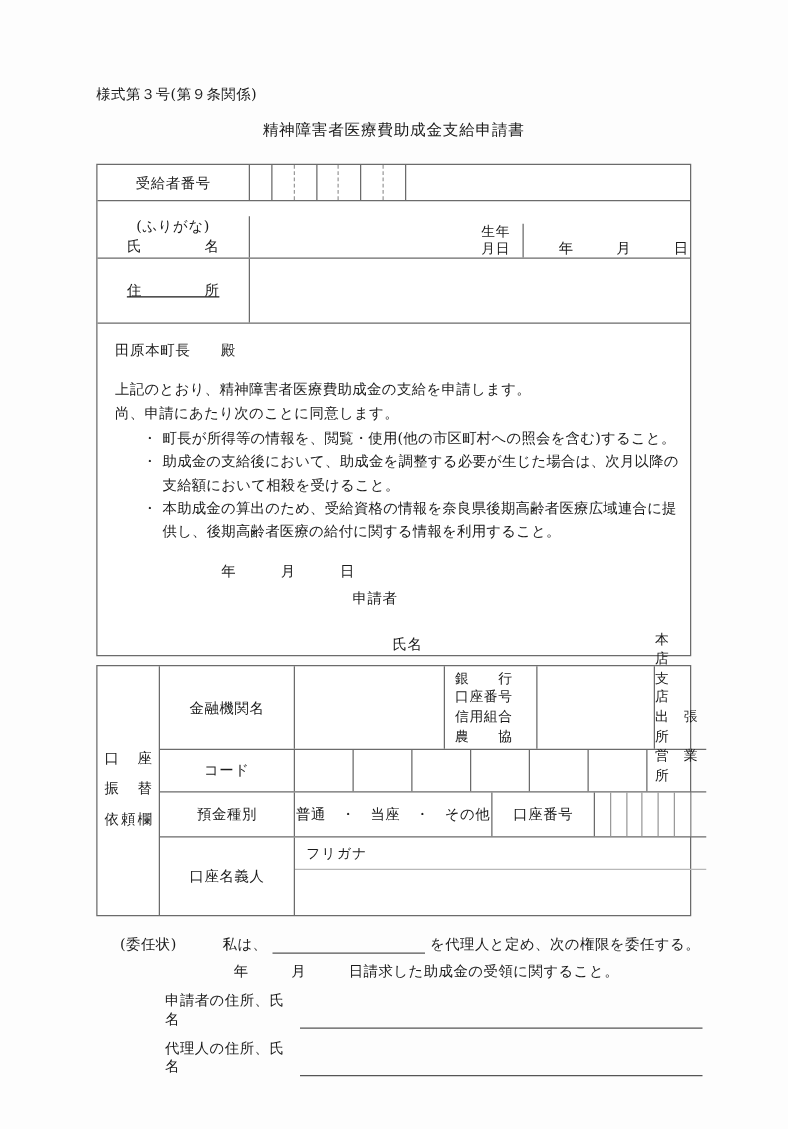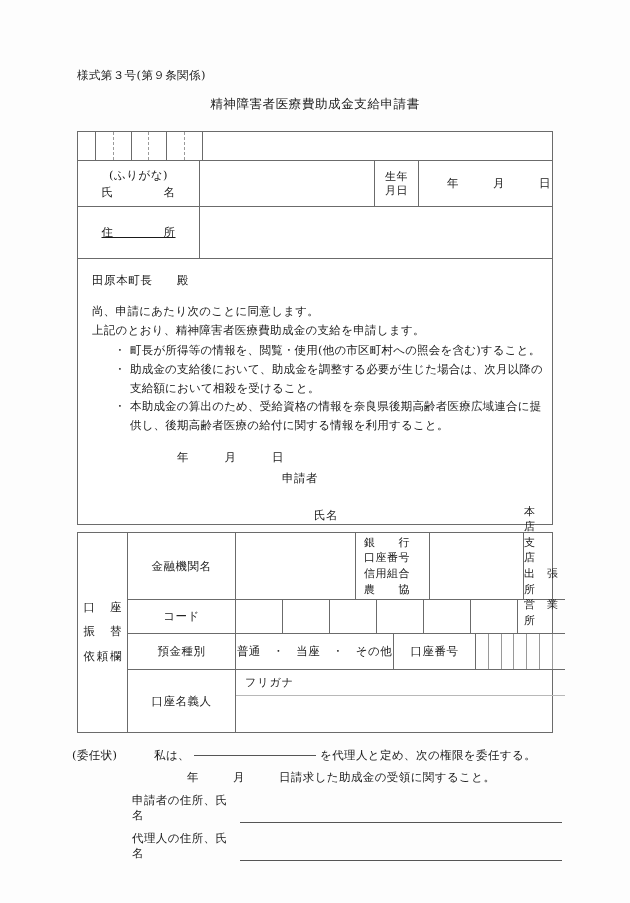--- a/index.html
+++ b/index.html
@@ -75,21 +75,21 @@
   .t1-label { width: 122px; }
   .t1-num-wrap { width: 125px; display: flex; }
   .t1-num-wrap .nb {
     flex: 1 1 0;
     border-right: 1px dashed #9a9a9a;
     box-sizing: border-box;
   }
   .t1-num-wrap .nb.solid { border-right: 1px solid #6b6b6b; }
   .t1-num-wrap .nb:last-child { border-right: 1px solid #6b6b6b; }
 
-  .t1-r2 { height: 46px; }
+  .t1-r2 { height: 46px; align-items: flex-end; }
   .t1-name-field { width: 175px; }
   .t1-dob-label {
     width: 44px;
     flex-direction: column;
     justify-content: center;
     line-height: 1.25;
     font-size: 11px;
   }
   .t1-dob-field { flex: 1; }
   .ymd { display: flex; gap: 34px; padding-left: 28px; }
@@ -166,21 +166,21 @@
     border-bottom: 1px solid #b8b8b8;
     display: flex; align-items: center;
     padding-left: 9px;
     font-size: 11px; letter-spacing: 1px;
     box-sizing: border-box;
   }
   .t2-holder-blank { flex: 1; }
 
   
   #proxy { position: absolute; left: 72px; top: 748px; width: 490px; font-size: 11.5px; }
-  .px-r1 { display: flex; align-items: center; letter-spacing: 0.4px; }
+  .px-r1 { display: flex; align-items: flex-end; letter-spacing: 0.4px; margin-left: 24px; }
   .px-label { width: 82px; flex: none; }
   .px-blank {
     display: inline-block;
     width: 122px;
     border-bottom: 1px solid #555;
     margin: 0 4px;
   }
   .px-r2 { margin-top: 7px; padding-left: 115px; letter-spacing: 0.4px; }
   .px-r2 .g { padding-right: 30px; }
   .px-r3, .px-r4 { margin-top: 8px; padding-left: 60px; display: flex; align-items: flex-end; }
@@ -191,20 +191,21 @@
 <body>
 
 <div class="page">
 
   <div class="form-no">様式第３号(第９条関係)</div>
   <div class="doc-title">精神障害者医療費助成金支給申請書</div>
 
   <div class="tbl" id="tbl-applicant">
 
     <div class="row bb t1-r1">
+      <div class="cell c-center br t1-label">受給者番号</div>
       <div class="t1-num-wrap">
         <div class="nb solid"></div>
         <div class="nb"></div>
         <div class="nb solid"></div>
         <div class="nb"></div>
         <div class="nb solid"></div>
         <div class="nb"></div>
         <div class="nb"></div>
       </div>
     </div>
@@ -232,22 +233,22 @@
       <div class="cell c-center br t1-label">
         <span class="spread" style="width:74px;text-decoration:underline;">住　　　所</span>
       </div>
       <div class="cell t1-addr-field"></div>
     </div>
 
     <div class="t1-body">
       <div class="to-line">田原本町長　　殿</div>
 
       <div class="decl">
+        <div>上記のとおり、精神障害者医療費助成金の支給を申請します。</div>
         <div>尚、申請にあたり次のことに同意します。</div>
-        <div>上記のとおり、精神障害者医療費助成金の支給を申請します。</div>
       </div>
 
       <div class="bullets">
         <div class="bullet">
           <span class="dot">・</span>
           <span class="txt">町長が所得等の情報を、閲覧・使用(他の市区町村への照会を含む)すること。</span>
         </div>
         <div class="bullet">
           <span class="dot">・</span>
           <span class="txt">助成金の支給後において、助成金を調整する必要が生じた場合は、次月以降の支給額において相殺を受けること。</span>

